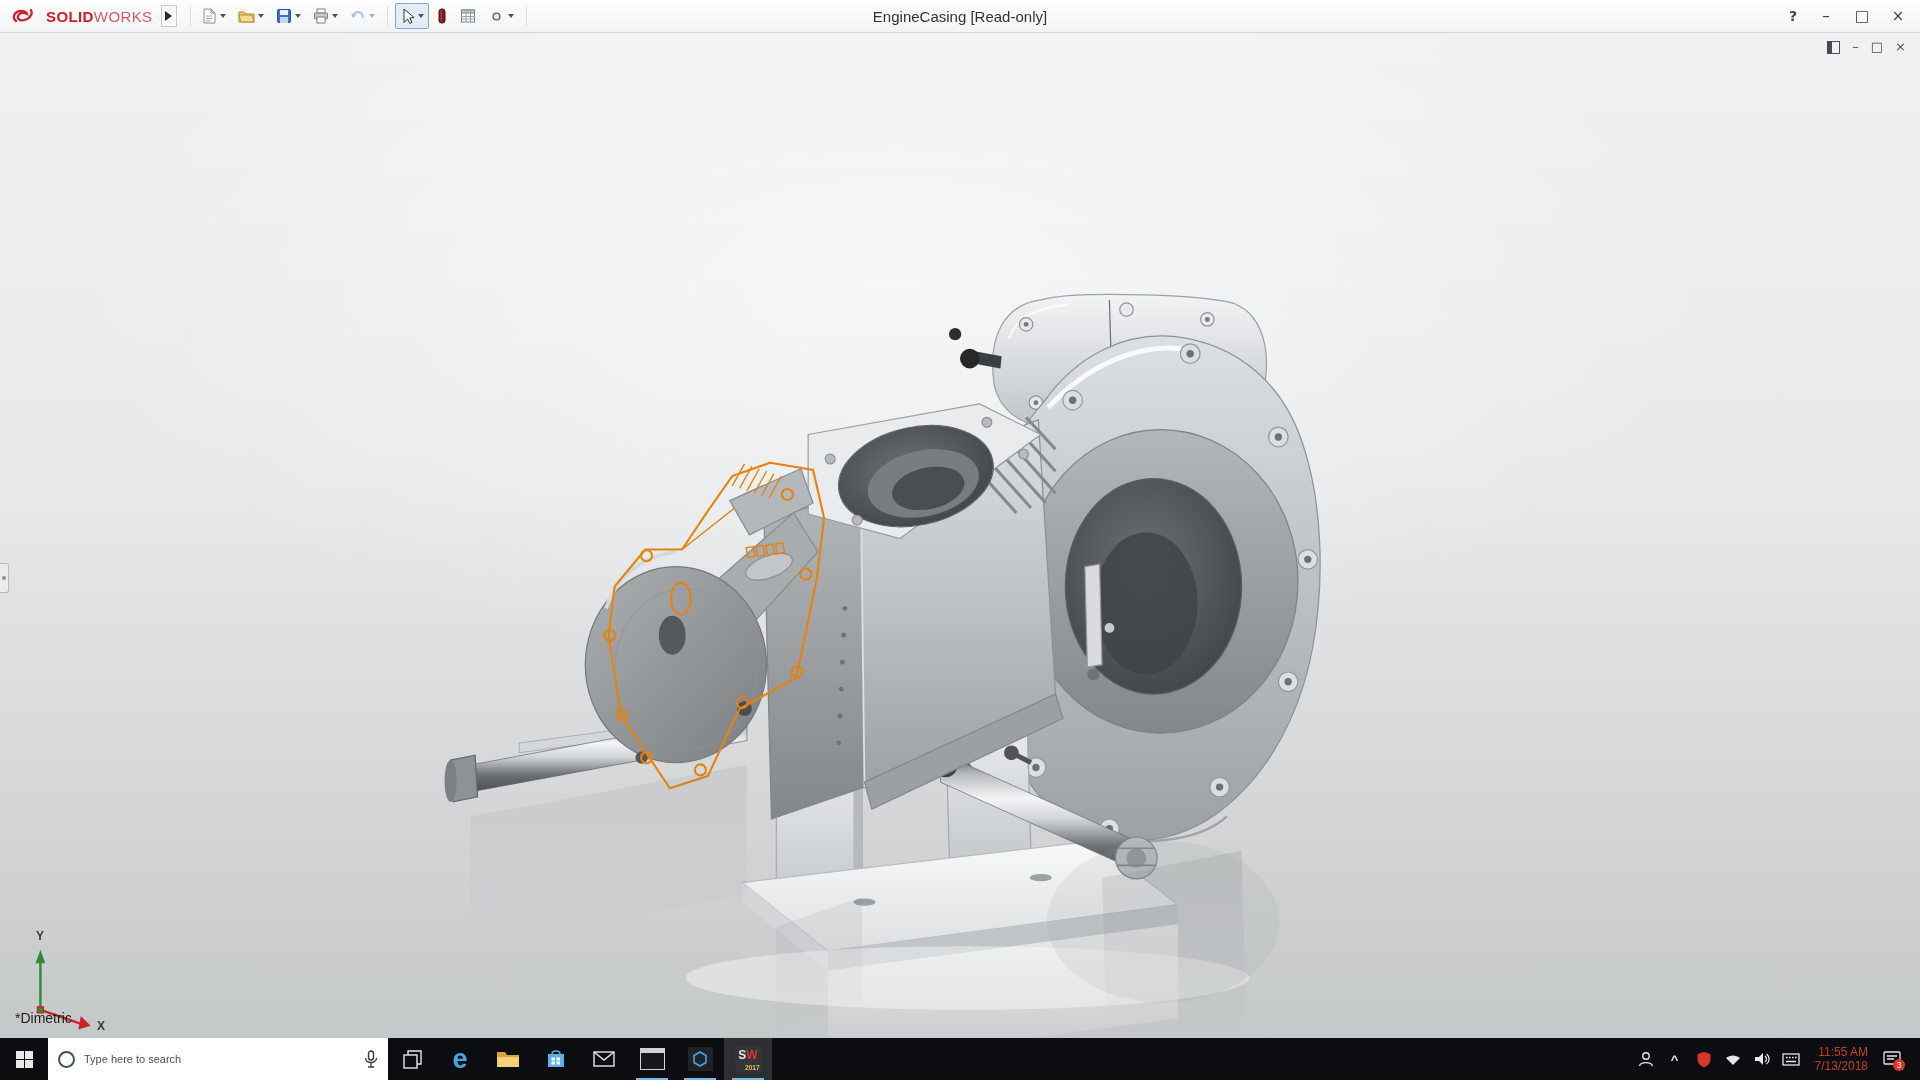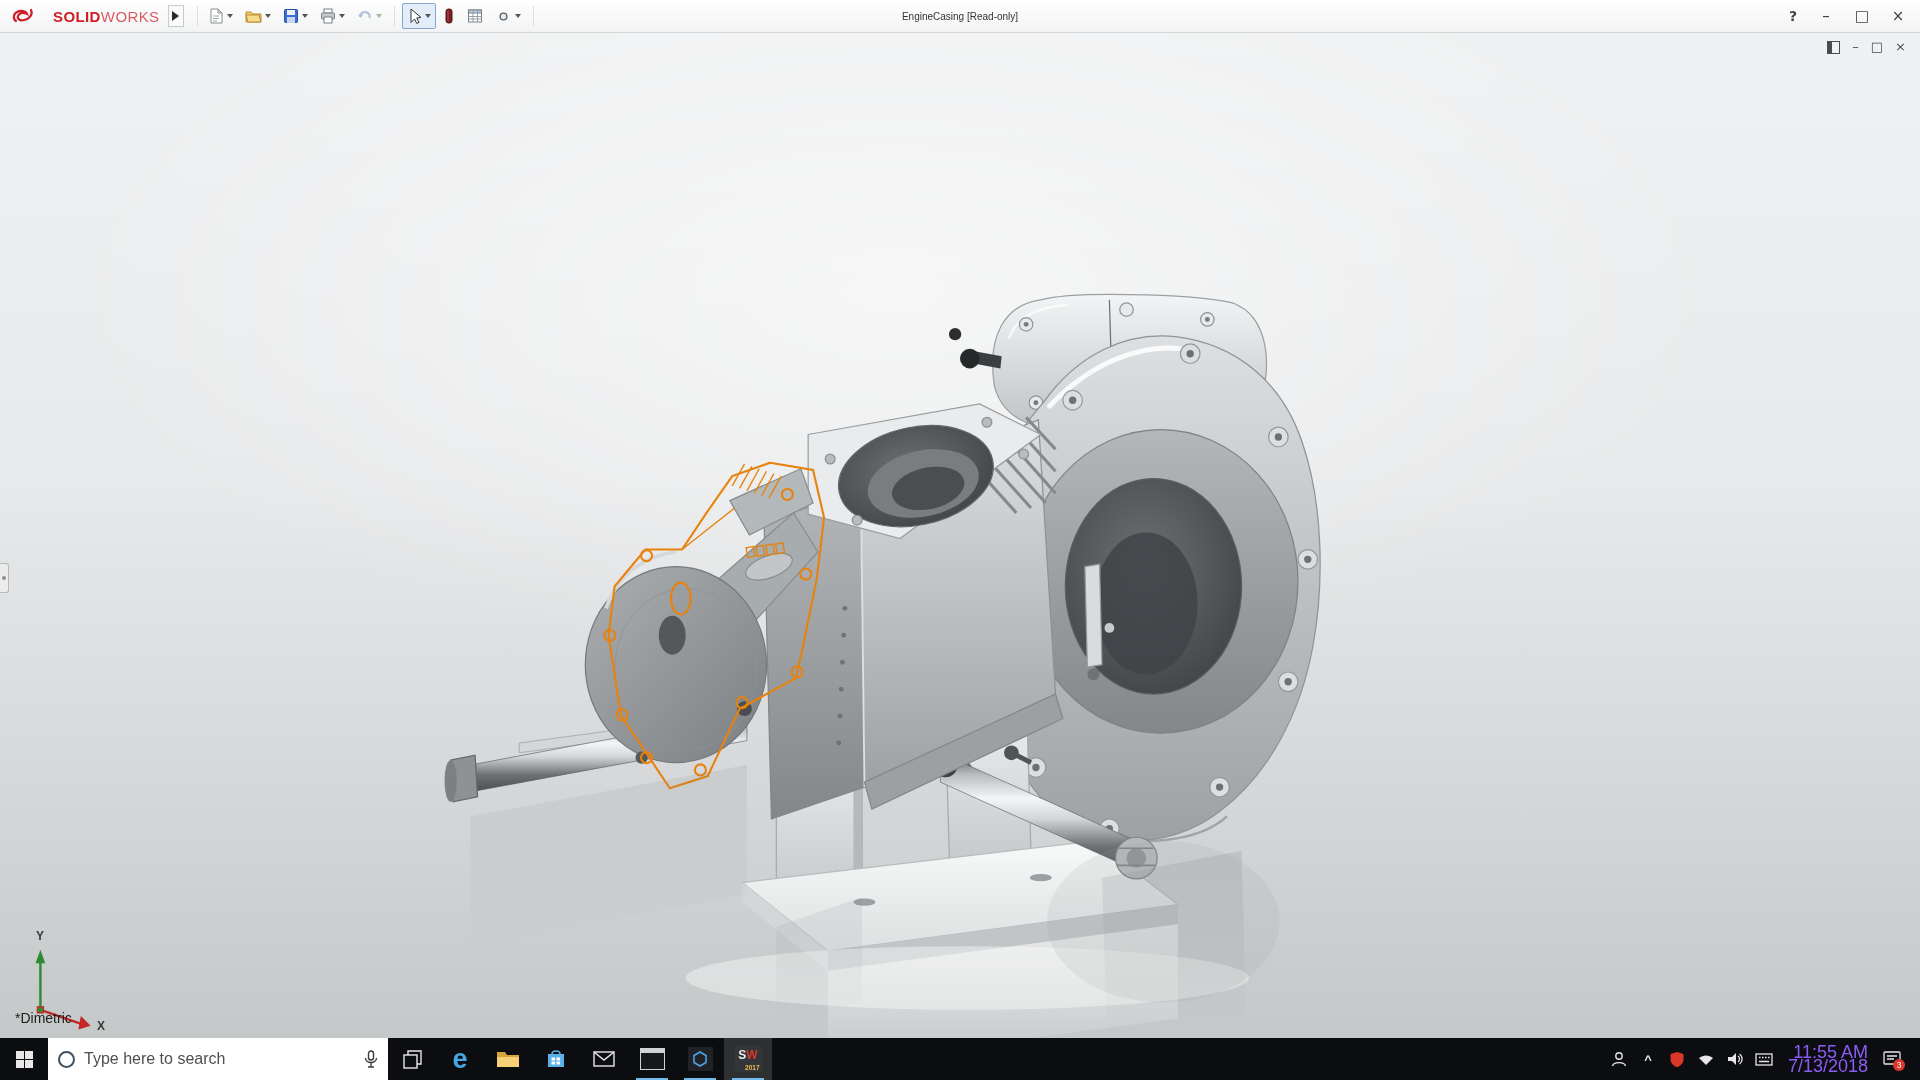--- a/index.html
+++ b/index.html
@@ -2,33 +2,33 @@
 <html><head>
 <meta charset="utf-8">
 <style>
   * { margin:0; padding:0; box-sizing:border-box; }
   html,body { width:1920px; height:1080px; overflow:hidden; background:#c9cccd;
               font-family:"Liberation Sans", sans-serif; }
 
   
   .titlebar{ position:relative; width:1920px; height:33px; background:linear-gradient(#ffffff,#f2f3f4);
              border-bottom:1px solid #d4d6d8; display:flex; align-items:center; padding:0 6px; z-index:30;}
-  .logo{ display:flex; align-items:center; gap:17px; padding:0 8px 0 6px; }
+  .logo{ display:flex; align-items:center; gap:10px; padding:0 8px 0 6px; }
   .logo-text{ font-size:15px; letter-spacing:.4px; }
   .logo-solid{ color:#cf1e26; font-weight:bold; }
   .logo-works{ color:#cf1e26; opacity:.72; }
   .tb-expand{ width:16px; height:22px; display:flex; align-items:center; justify-content:center; border:1px solid #c9cccf; background:#fafafa; margin-right:8px; cursor:pointer;}
   .tri-right{ width:0; height:0; border-left:7px solid #2b2b2b; border-top:5px solid transparent; border-bottom:5px solid transparent;}
   .tb-group{ display:flex; align-items:center; gap:2px; }
   .tb-sep{ width:1px; height:20px; background:#dcdee0; margin:0 5px; }
   .tb-btn{ height:26px; display:flex; align-items:center; gap:3px; padding:0 4px; border:1px solid transparent; border-radius:2px; cursor:pointer;}
   .tb-btn.active{ border-color:#86a7cc; background:#e3edf9; }
   .tb-btn.disabled{ opacity:.45; }
   .caret{ width:0; height:0; border-top:4px solid #555; border-left:3.5px solid transparent; border-right:3.5px solid transparent; }
-  .tb-title{ position:absolute; left:0; right:0; text-align:center; font-size:10px; color:#333; pointer-events:none;}
+  .tb-title{ position:absolute; left:0; right:0; text-align:center; font-size:15px; color:#333; pointer-events:none;}
   .tb-right{ margin-left:auto; display:flex; align-items:center; gap:4px; z-index:2;}
   .win-btn{ width:32px; height:26px; display:flex; align-items:center; justify-content:center;
             font-size:15px; color:#444; cursor:pointer; font-family:"DejaVu Sans", sans-serif;}
   .help-btn{ width:26px; font-weight:bold; font-size:14px;}
 
   
   .viewport{ position:relative; width:1920px; height:1005px; overflow:hidden; }
   .viewport svg.scene{ position:absolute; inset:0; }
   .doc-controls{ position:absolute; top:6px; right:14px; display:flex; gap:12px; z-index:5;}
   .doc-btn{ font-size:13px; color:#4a4d50; cursor:pointer; line-height:16px; font-family:"DejaVu Sans", sans-serif;}
@@ -41,36 +41,36 @@
   .axis-y{ left:36px; top:896px; }
   .axis-x{ left:97px; top:986px; }
 
   
   .taskbar{ position:relative; width:1920px; height:42px; background:#0c0d10; display:flex; align-items:stretch; z-index:40;}
   .tk-btn{ width:48px; display:flex; align-items:center; justify-content:center; cursor:pointer; position:relative;}
   .start-grid{ width:17px; height:17px; display:grid; grid-template-columns:8px 8px; grid-template-rows:8px 8px; gap:1px;}
   .start-grid span{ background:#e8e8e8; }
   .search-box{ width:340px; background:#ffffff; display:flex; align-items:center; gap:9px; padding:0 10px; cursor:text;}
   .cortana-ring{ width:17px; height:17px; border:2px solid #40505e; border-radius:50%;}
-  .search-box input{ flex:1; border:none; outline:none; font-size:16px; color:#ec4899; background:transparent; font-family:"Liberation Sans",sans-serif;}
+  .search-box input{ flex:1; border:none; outline:none; font-size:11px; color:#ec4899; background:transparent; font-family:"Liberation Sans",sans-serif;}
   .search-box input::placeholder{ color:#4f4f4f; }
   .running::after{ content:""; position:absolute; left:8px; right:8px; bottom:0; height:2px; background:#76b9ed;}
   .tk-active{ background:rgba(255,255,255,.14);align-items:center; }
   .edge-e{ font-size:27px; font-weight:bold; color:#45a8e0; line-height:1; }
   .cmd-icon{ width:25px; height:22px; background:#17181b; border:1px solid #d0d2d4; position:relative;}
   .cmd-icon::before{ content:""; position:absolute; top:0; left:0; right:0; height:4px; background:#d0d2d4;}
   .app3d-icon{ width:25px; height:24px; background:#202227; display:flex; align-items:center; justify-content:center;}
   .sw-icon{ width:27px; height:26px; background:#33353a; border-radius:2px; position:relative; display:flex; align-items:flex-start; justify-content:center;}
   .sw-letters{ font-size:12px; font-weight:bold; color:#e8e9ea; margin-top:2px;}
   .sw-letters b{ color:#d9372a; }
   .sw-year{ position:absolute; bottom:1px; right:2px; font-size:6.5px; color:#f0c14b; font-weight:bold;}
   .tray{ margin-left:auto; display:flex; align-items:center; gap:7px; padding-right:4px;}
   .tray-ico{ width:22px; height:28px; display:flex; align-items:center; justify-content:center; cursor:pointer; color:#e6e6e6;}
   .chev{ font-size:13px; font-weight:bold; color:#e6e6e6; }
-  .clock{ text-align:right; color:#8b5cf6; font-size:18px; line-height:14px; padding:0 6px; cursor:pointer;}
+  .clock{ text-align:right; color:#c2410c; font-size:12px; line-height:14px; padding:0 6px; cursor:pointer;}
   .action-center{ position:relative; }
   .ac-badge{ position:absolute; right:-2px; bottom:2px; min-width:12px; height:12px; border-radius:6px; background:#d9372a;
              color:#fff; font-size:8.5px; display:flex; align-items:center; justify-content:center; padding:0 2px;}
   .show-desktop{ width:6px; border-left:1px solid #3a3b3f; cursor:pointer;}
 </style>
 </head>
 <body>
 
 <div class="titlebar">
   <div class="logo">

